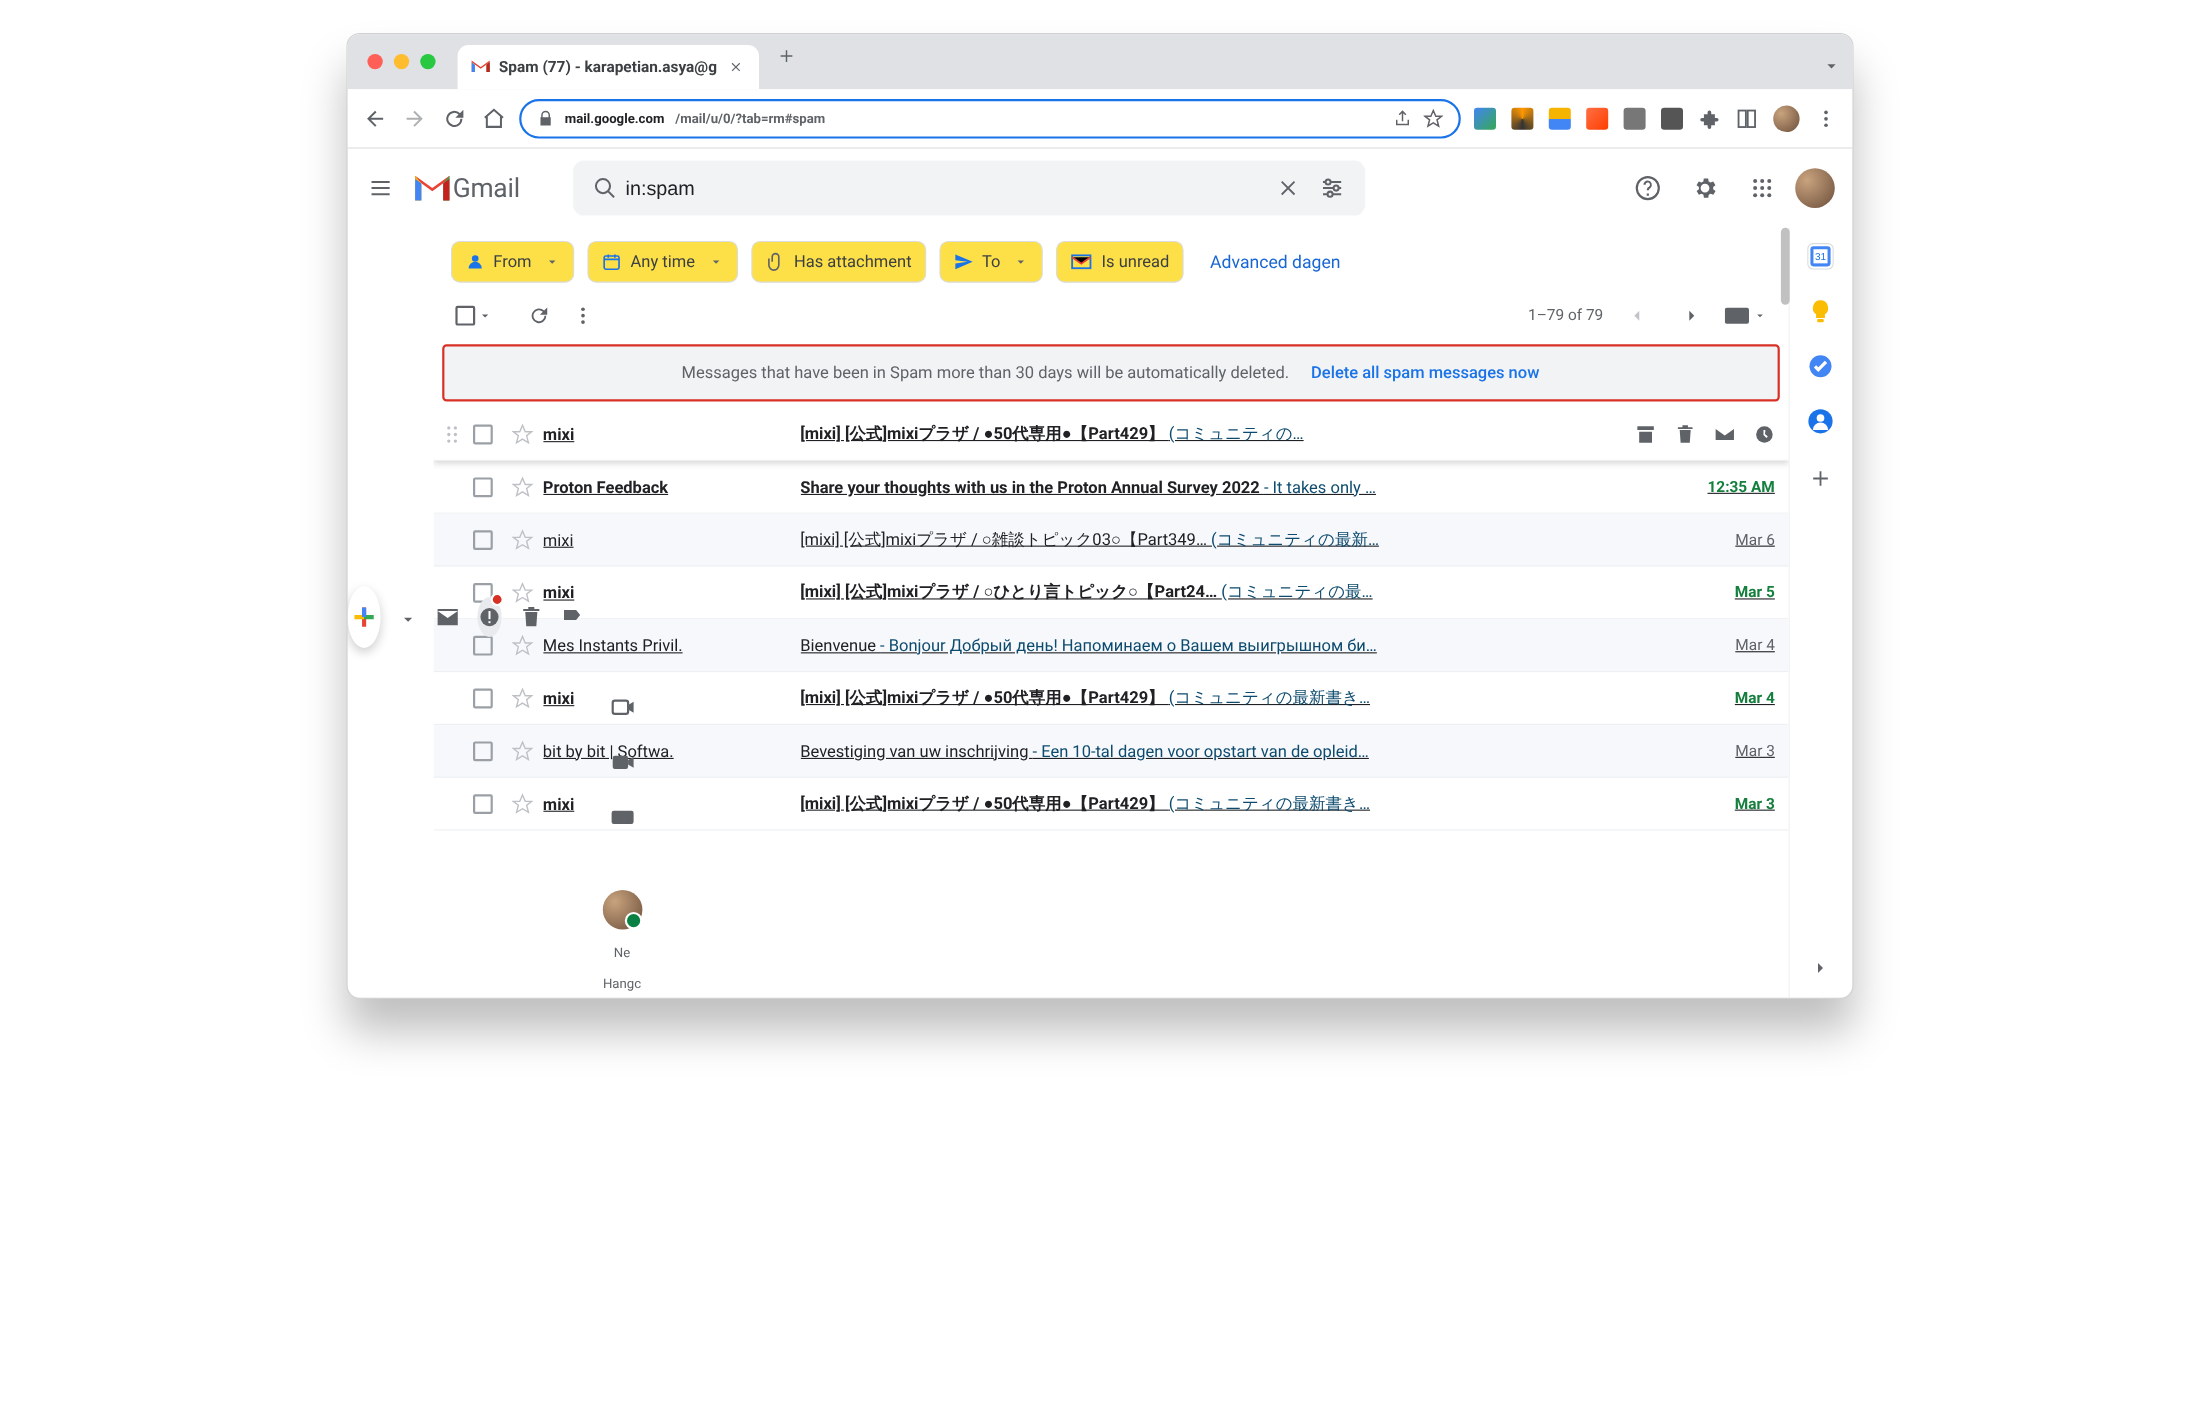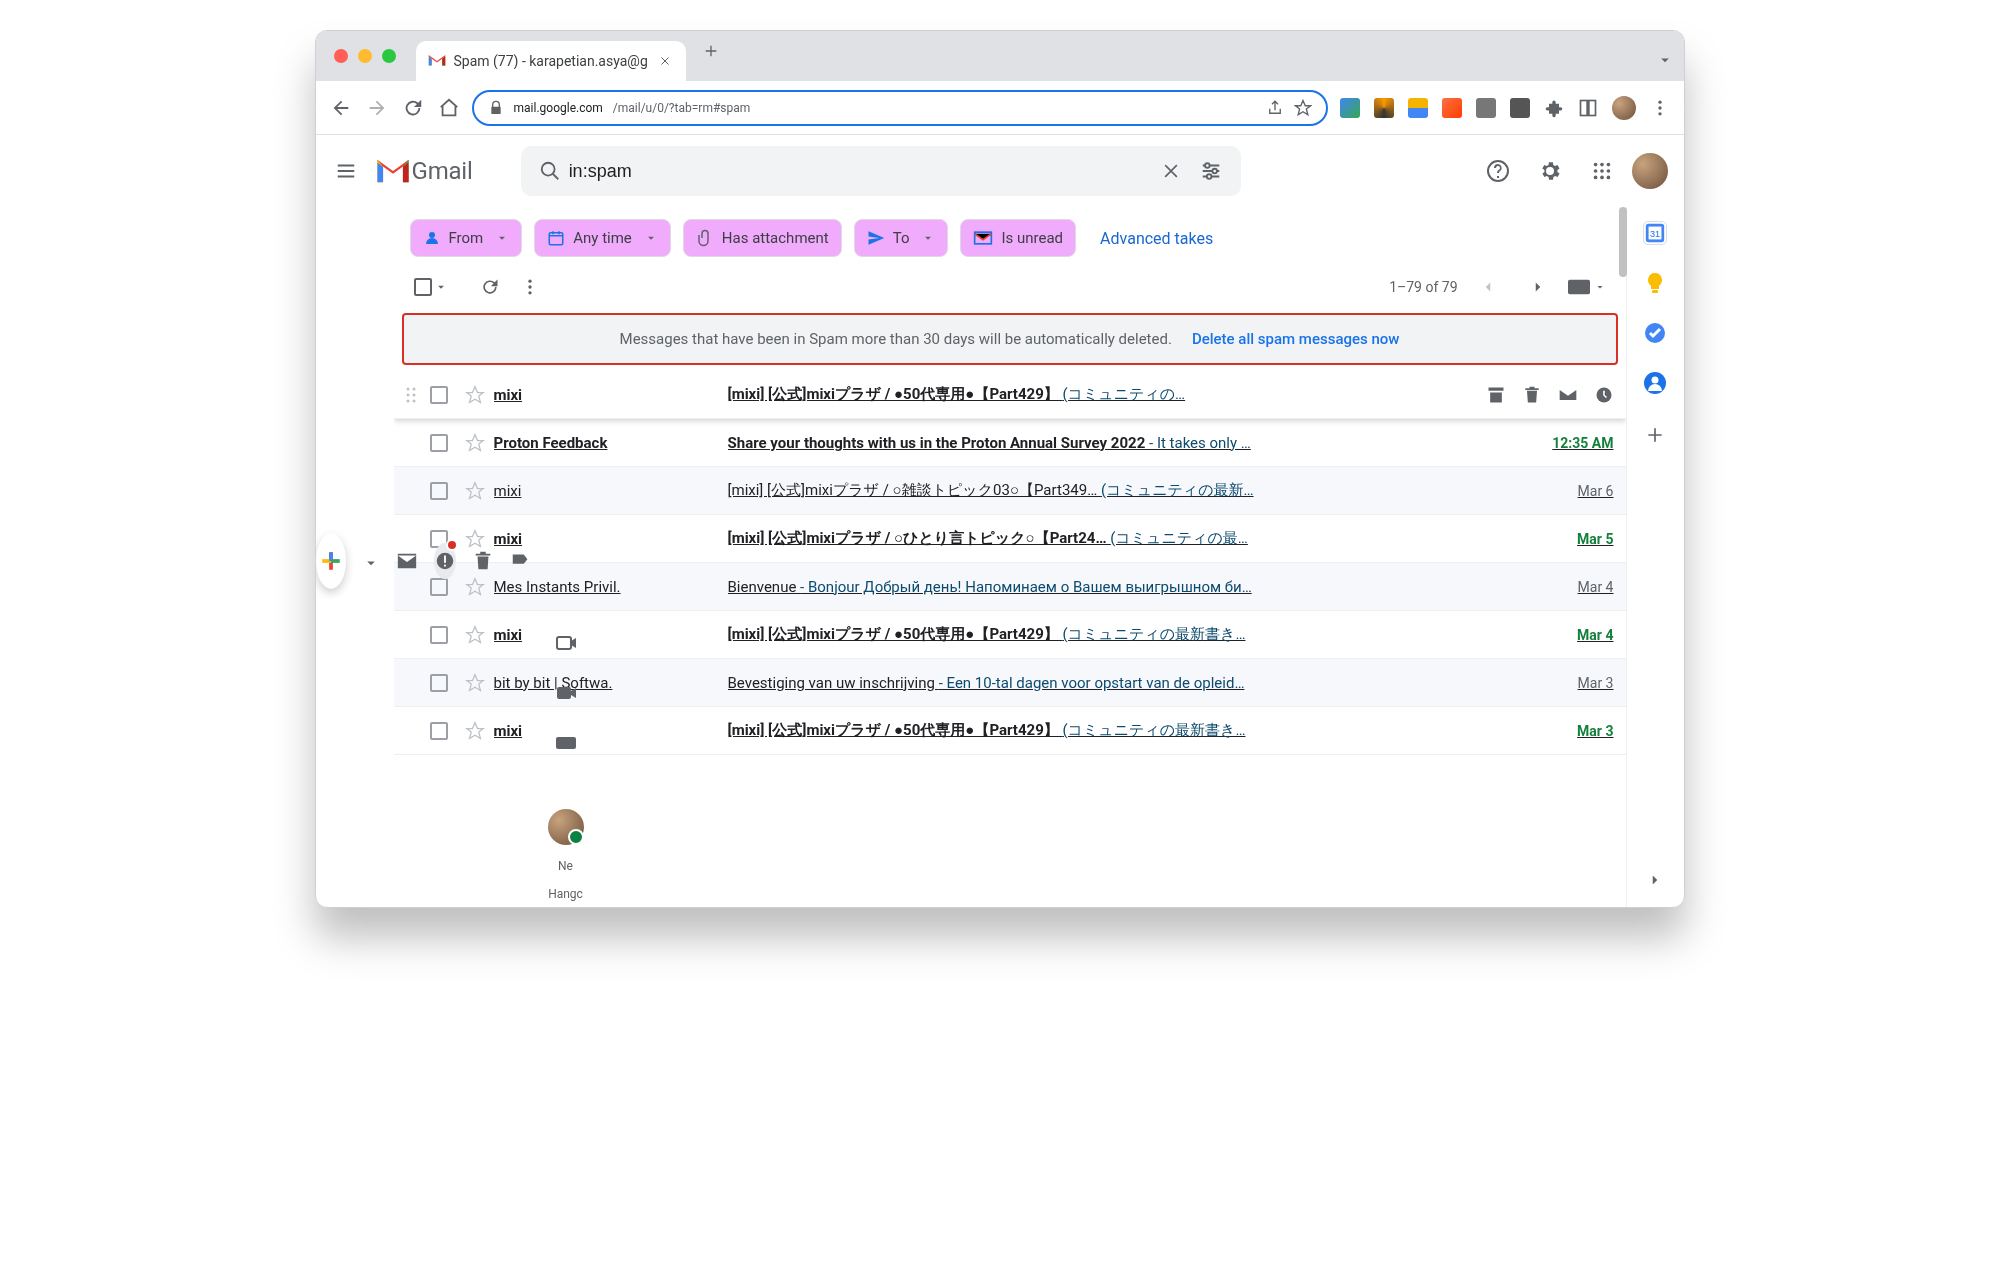--- a/index.html
+++ b/index.html
@@ -4,21 +4,21 @@
 <style>
   * { box-sizing: border-box; margin: 0; padding: 0; }
   html, body { height: 100%; }
   body { font-family: "Google Sans", Roboto, Arial, sans-serif; background: #fff; color: #202124; overflow: hidden; }
   svg { display: block; }
 
   
   .frame { position: relative; width: 1370px; height: 878px; margin: 30px auto; border: 1px solid #d0d0d0; border-radius: 12px; box-shadow: 0 30px 40px rgba(0,0,0,.25); overflow: hidden; background: #fff; }
 
   
-  .chrome { height: 104px; background: #dfe1e5; }
+  .chrome { height: 104px; background: #dfe1e5; font-weight: bold; }
   .tab-strip { height: 50px; display: flex; align-items: flex-end; padding: 0 10px; position: relative; }
   .traffic-lights { display: flex; gap: 10px; align-self: center; margin-left: 8px; margin-right: 20px; }
   .dot { width: 14px; height: 14px; border-radius: 50%; }
   .dot.red { background: #ff5f57; }
   .dot.yellow { background: #febc2e; }
   .dot.green { background: #28c840; }
   .tab { display: flex; align-items: center; gap: 8px; height: 40px; padding: 0 12px; background: #fff; border-radius: 10px 10px 0 0; color: #3c4043; font-size: 14px; max-width: 280px; }
   .tab-title { white-space: nowrap; overflow: hidden; text-overflow: ellipsis; }
   .tab-close, .new-tab { width: 18px; height: 18px; display: flex; align-items: center; justify-content: center; color: #5f6368; }
   .new-tab { margin-left: 16px; margin-bottom: 10px; align-self: center; }
@@ -62,21 +62,21 @@
   .rail-bottom { margin-top: auto; display: flex; flex-direction: column; align-items: center; gap: 14px; padding-bottom: 6px; }
   .hangouts-avatar { width: 36px; height: 36px; border-radius: 50%; background: radial-gradient(circle at 30% 30%, #c9a37e, #6b4e3a); position: relative; }
   .hangouts-avatar::after { content: ""; position: absolute; bottom: 0; right: 0; width: 12px; height: 12px; background: #0b8043; border: 2px solid #fff; border-radius: 50%; }
   .hang-label { font-size: 12px; color: #5f6368; }
 
   
   .main { flex: 1; display: flex; flex-direction: column; overflow: hidden; }
 
   
   .chips-row { display: flex; align-items: center; gap: 12px; padding: 12px 16px; }
-  .chip { display: flex; align-items: center; gap: 8px; height: 38px; padding: 0 12px; border: 1px solid #dadce0; border-radius: 8px; color: #3c4043; font-size: 15px; background: #f0abfc; }
+  .chip { display: flex; align-items: center; gap: 8px; height: 38px; padding: 0 12px; border: 1px solid #dadce0; border-radius: 8px; color: #3c4043; font-size: 15px; background: #fde047; }
   .chip .caret { margin-left: 4px; }
   .chip .ci { display: flex; align-items: center; justify-content: center; }
   .adv-link { color: #1967d2; font-size: 16px; margin-left: 12px; }
 
   
   .tool-row { display: flex; align-items: center; padding: 0 20px 8px 20px; height: 44px; color: #5f6368; }
   .checkbox-wrap { display: flex; align-items: center; gap: 2px; margin-right: 22px; }
   .checkbox-wrap .box { width: 18px; height: 18px; border: 2px solid #5f6368; border-radius: 2px; }
   .tool-icon { width: 40px; height: 40px; display: flex; align-items: center; justify-content: center; border-radius: 50%; }
   .tool-row .right { margin-left: auto; display: flex; align-items: center; gap: 10px; font-size: 14px; color: #5f6368; }
@@ -410,21 +410,21 @@
         </div>
         <div class="chip">
           <span class="ci">
               <svg width="20" height="20" viewBox="0 0 24 24">
                 <rect x="2" y="5" width="20" height="14" fill="none" stroke="#1a73e8" stroke-width="2"></rect>
                 <path stroke="#ea4335" stroke-width="2" d="M2 7l10 7L22 7"></path>
               </svg>
             </span>
           <span>Is unread</span>
         </div>
-        <span class="adv-link">Advanced takes</span>
+        <span class="adv-link">Advanced dagen</span>
       </div>
 
       <div class="tool-row">
         <div class="checkbox-wrap">
           <div class="box"></div>
           <svg width="14" height="14" viewBox="0 0 24 24">
               <path fill="#5f6368" d="M7 10l5 5 5-5z"></path>
             </svg>
         </div>
         <div class="tool-icon">

